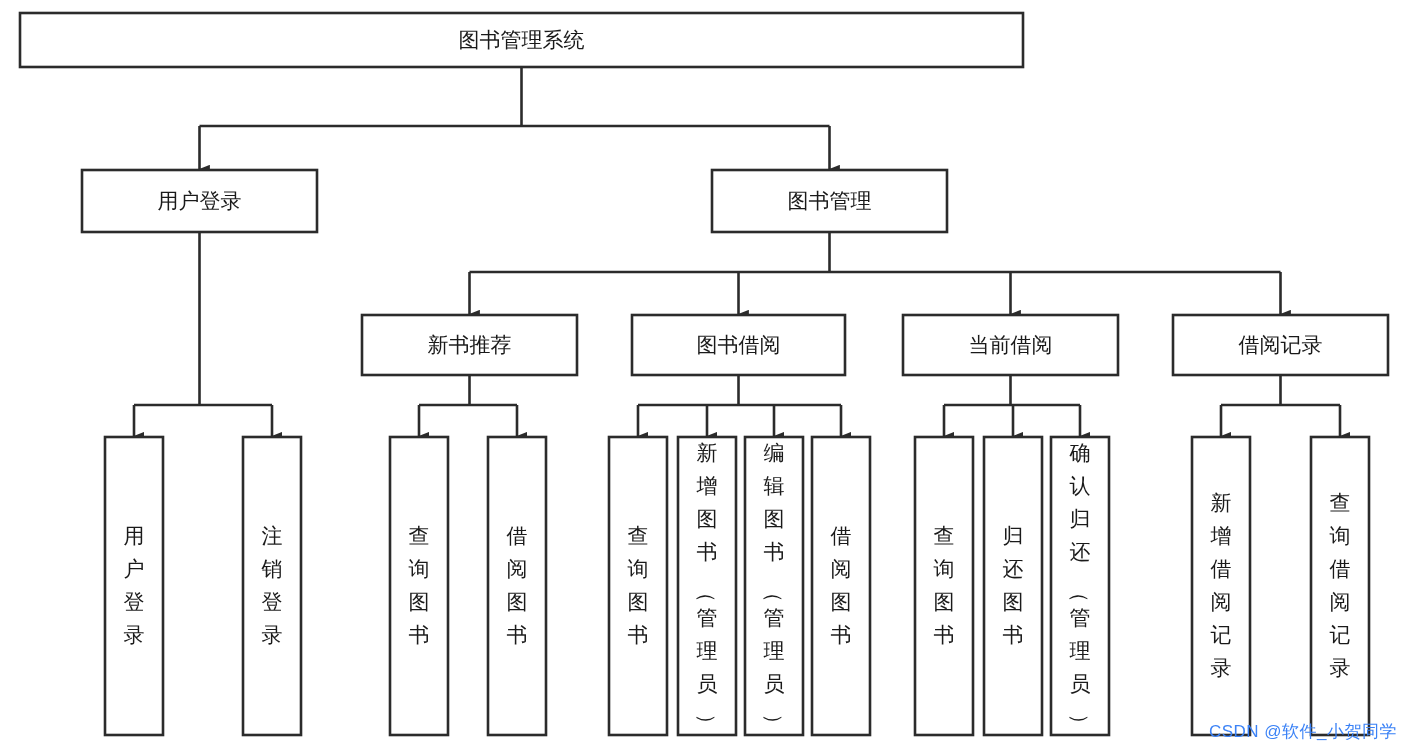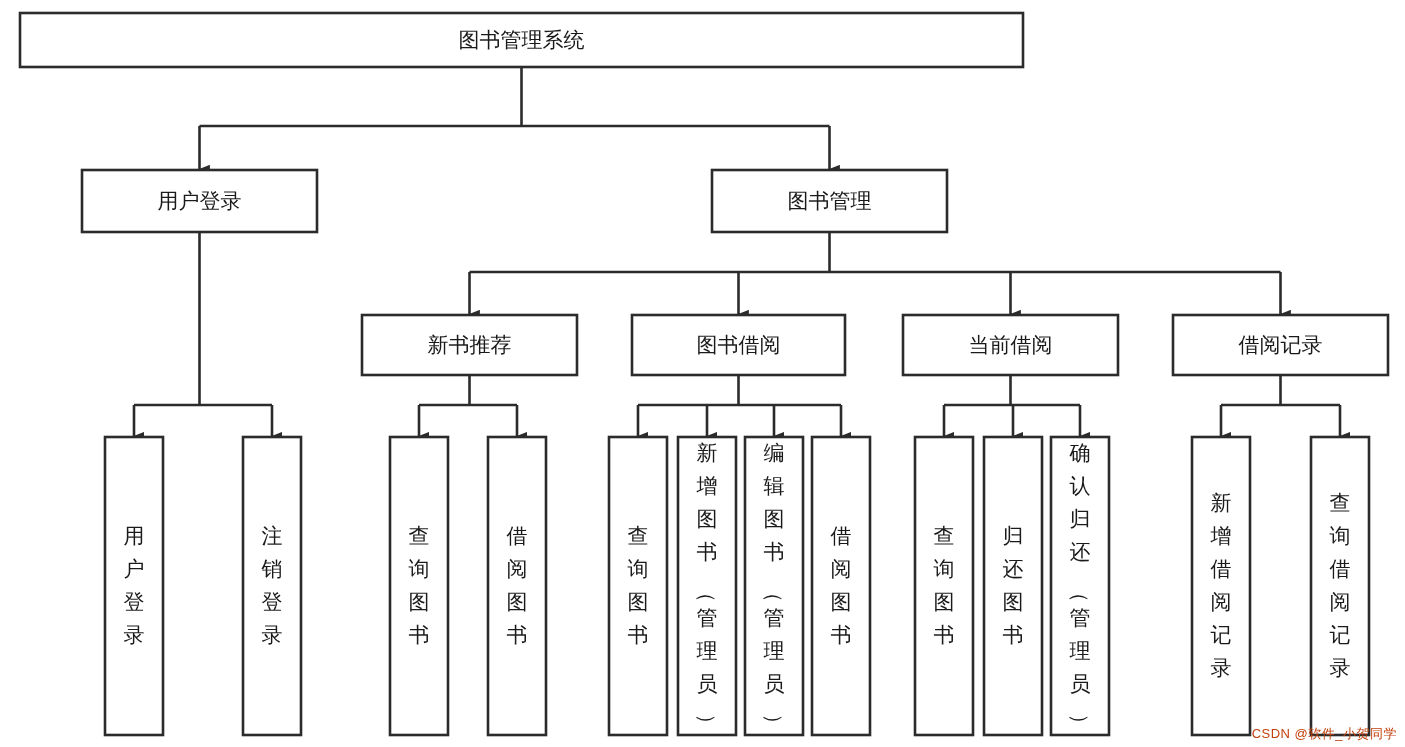--- a/index.html
+++ b/index.html
@@ -22,22 +22,22 @@
     font-family:"Liberation Sans","DejaVu Sans",sans-serif;
     fill:#1a1a1a;
     font-size:21px;
     text-anchor:middle;
     white-space:pre;
   }
   .watermark{
     position:absolute;
     right:8px;bottom:4px;
     font-family:"Liberation Sans","DejaVu Sans",sans-serif;
-    font-size:13px;
-    color:#c2410c;
+    font-size:17px;
+    color:#3b82f6;
     letter-spacing:0.5px;
     pointer-events:none;
     user-select:none;
   }
 </style>
 </head>
 <body>
 
 <div id="stage">
 

